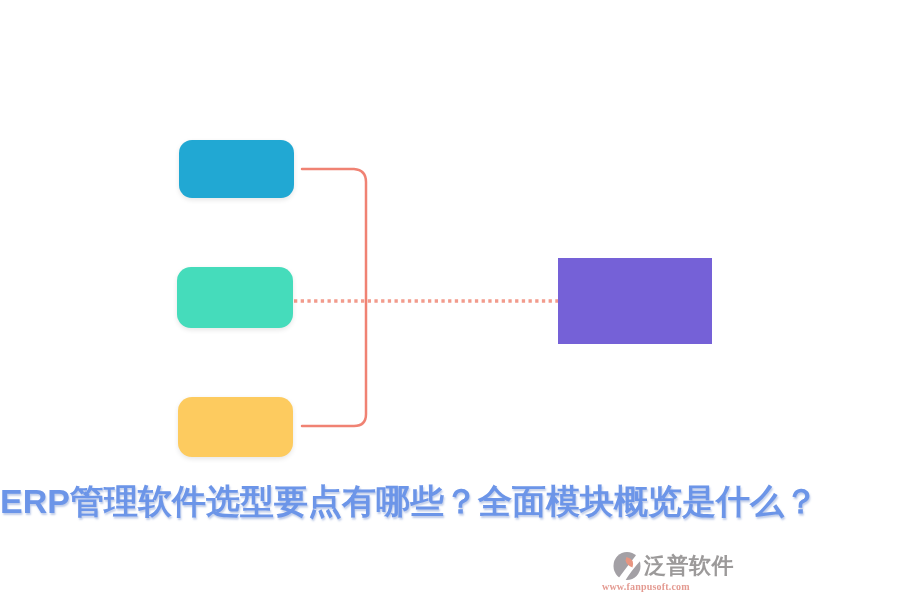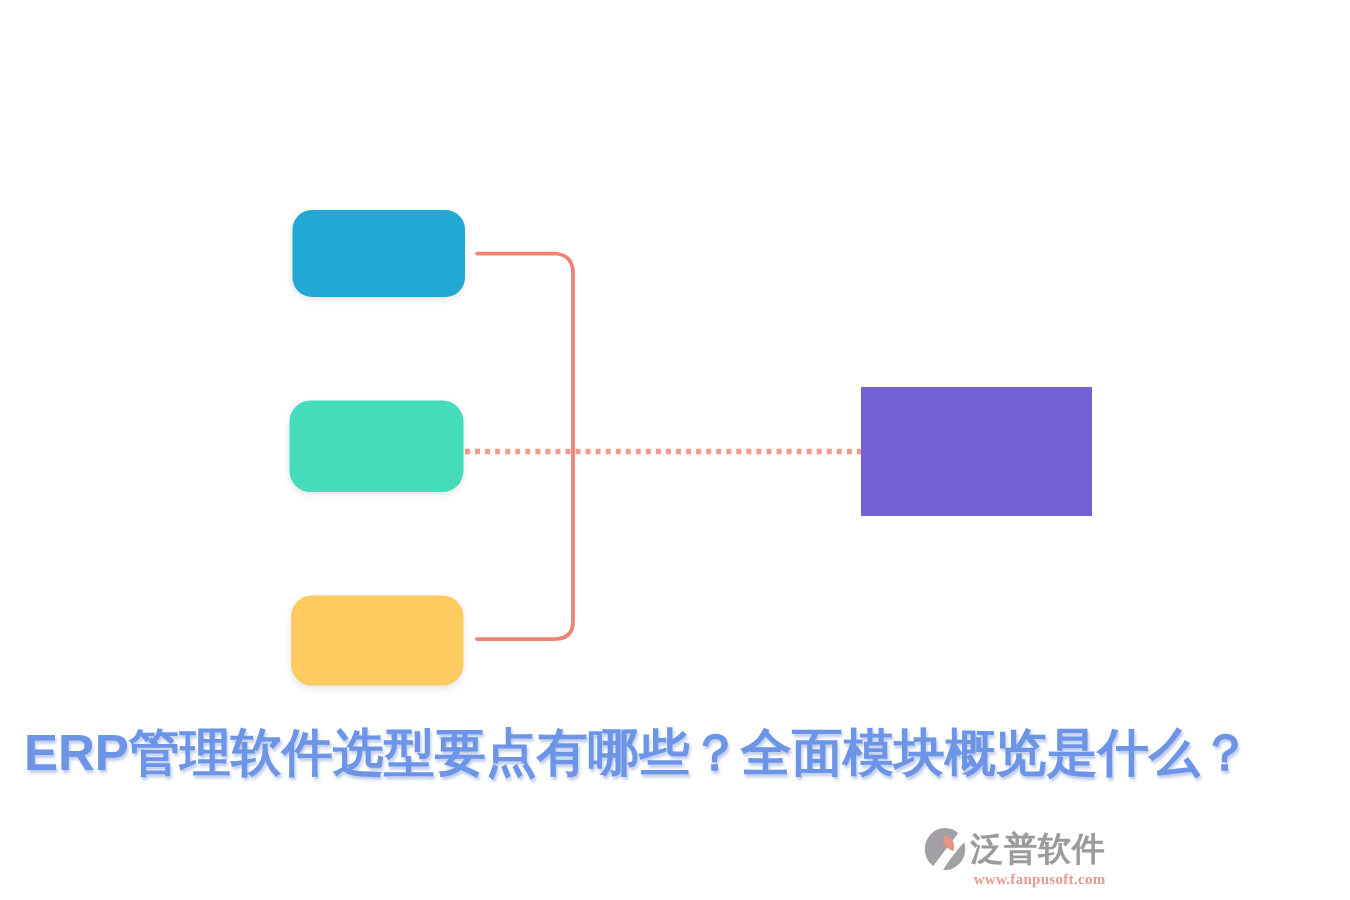--- a/index.html
+++ b/index.html
@@ -3,21 +3,21 @@
 <meta charset="utf-8">
 <style>
   html,body{margin:0;padding:0;}
   body{
     width:900px;height:600px;
     background:#ffffff;
     font-family:"Liberation Sans", sans-serif;
     position:relative;
     overflow:hidden;
   }
-  .canvas{position:absolute;inset:0;width:748px;height:600px;margin-left:16px;}
+  .canvas{position:absolute;inset:0;width:748px;height:600px;}
   .node{
     position:absolute;
     box-shadow:0 2px 5px rgba(0,0,0,0.10);
   }
   .node-top{left:179px;top:140px;width:115px;height:58px;border-radius:13px;}
   .node-mid{left:177px;top:267px;width:116px;height:61px;border-radius:14px;}
   .node-bot{left:178px;top:397px;width:115px;height:60px;border-radius:14px;}
   .node-right{left:558px;top:258px;width:154px;height:86px;border-radius:0;box-shadow:none;}
   .connectors{position:absolute;left:0;top:0;width:900px;height:600px;pointer-events:none;}
   .headline{
@@ -25,23 +25,23 @@
     left:0;right:0;top:479px;
     text-align:center;
     font-size:34px;
     font-weight:bold;
     letter-spacing:0px;
     text-shadow:1px 2px 2px rgba(96,128,200,0.40);
     white-space:nowrap;
   }
   .footer-logo{
     position:absolute;
-    right:27px;bottom:8px;
+    right:14px;bottom:8px;
     width:132px;
-    text-align:right;
+    text-align:left;
   }
   .logo-row{
     display:flex;
     align-items:center;
     justify-content:flex-end;
     gap:3px;
   }
   .logo-icon{width:28px;height:30px;flex:0 0 auto;}
   .brand-name{
     font-size:22px;

